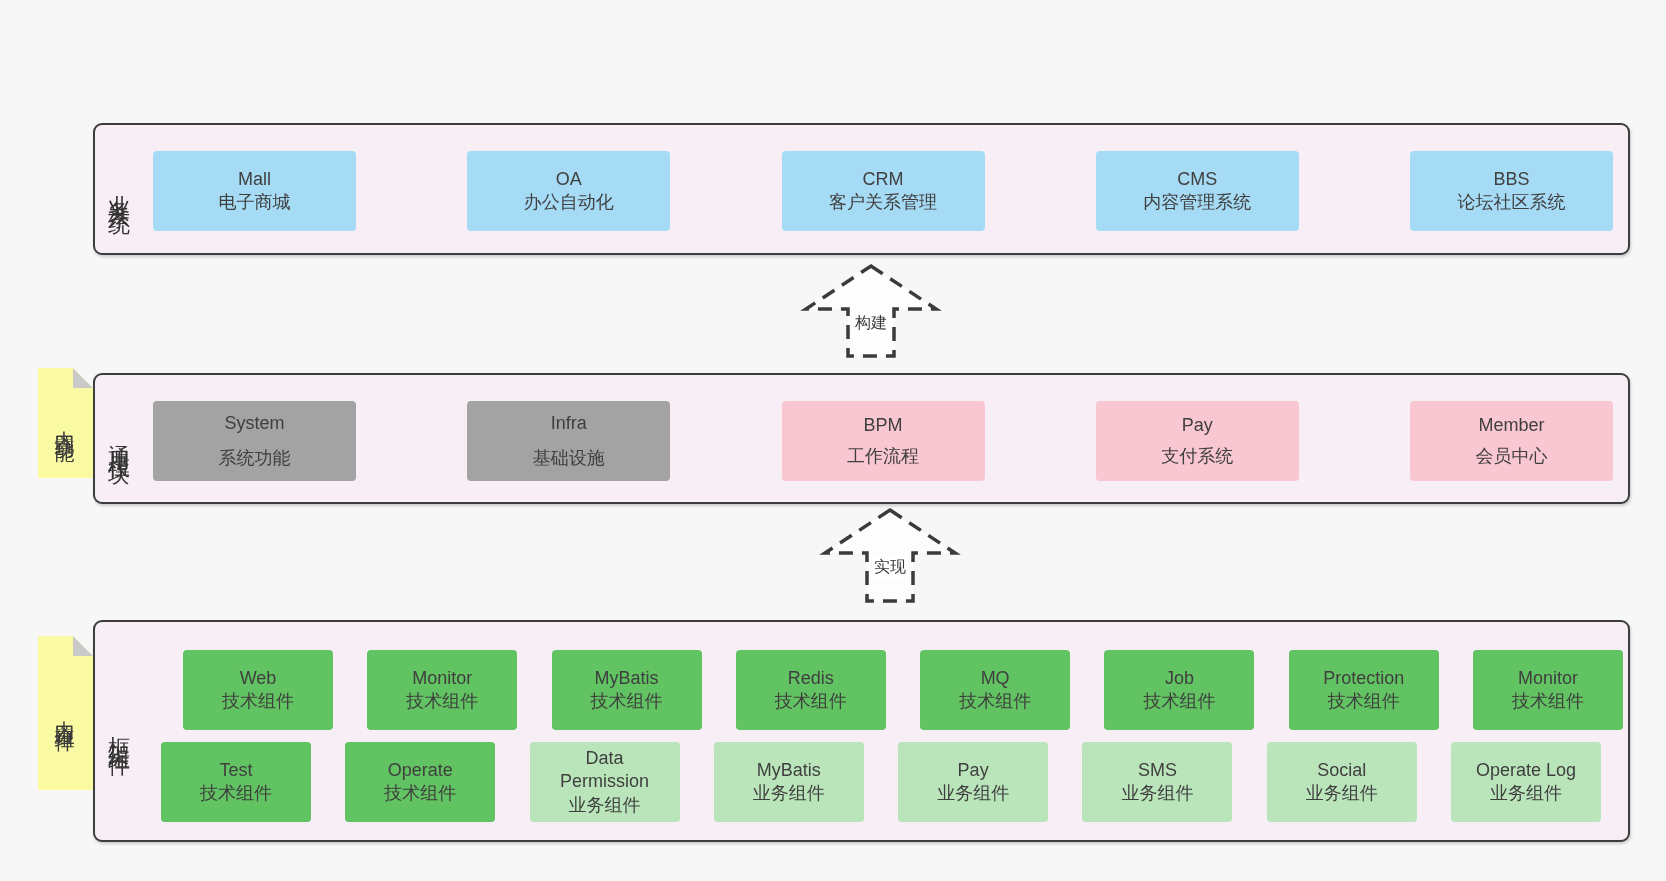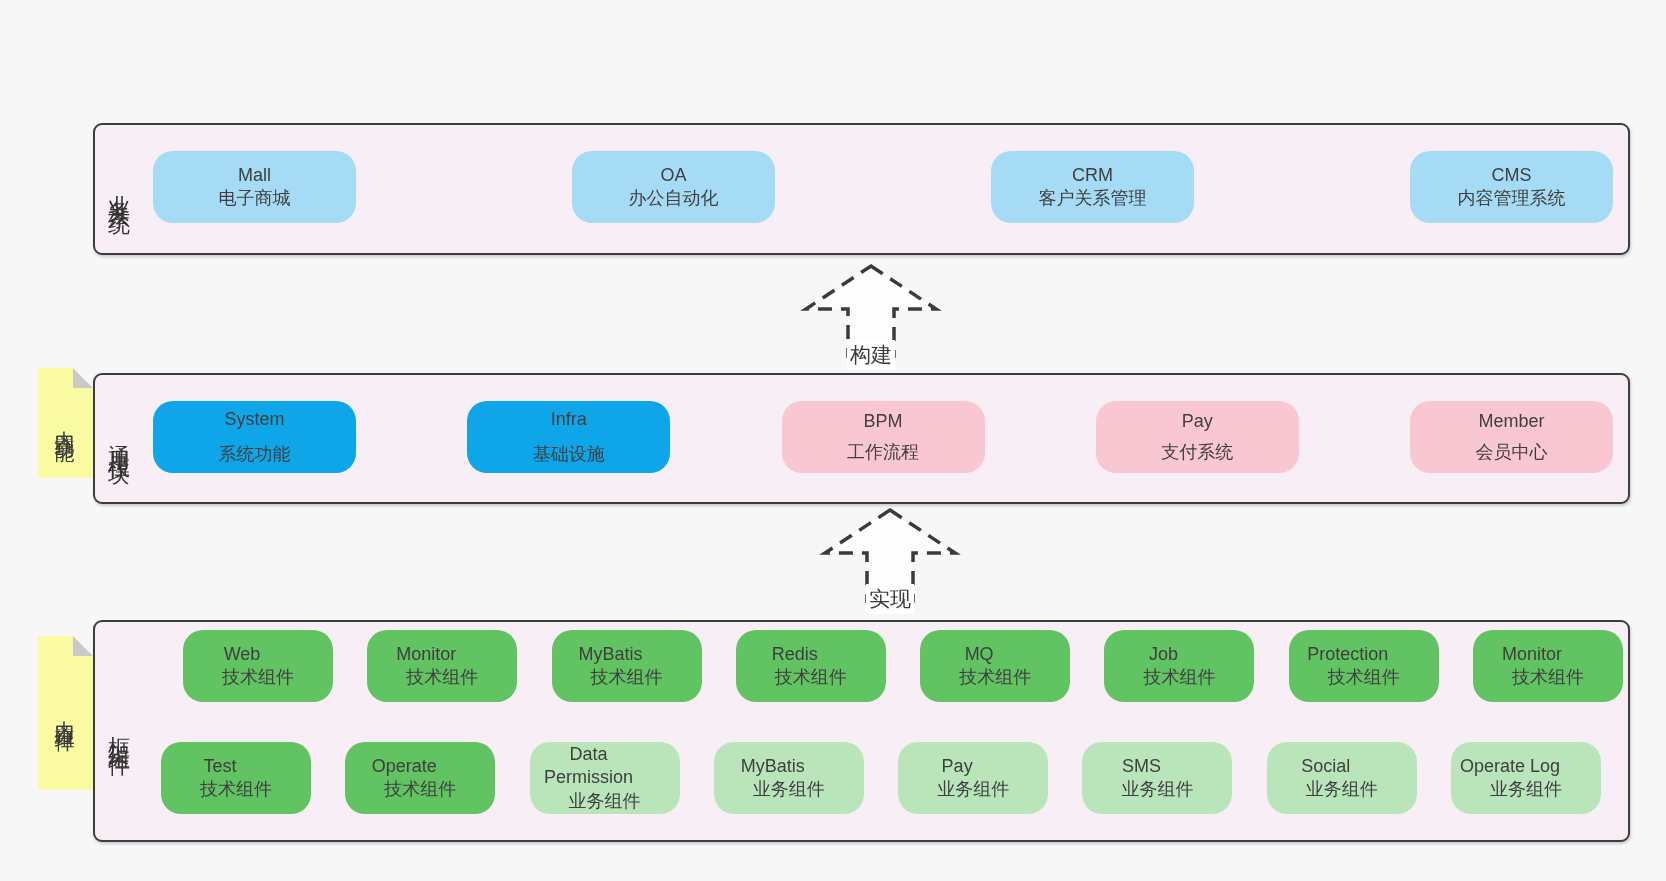--- a/index.html
+++ b/index.html
@@ -22,25 +22,24 @@
     fill:#fdfdfd;
     stroke:#3b3b3b;
     stroke-width:3.5;
     stroke-dasharray:14 9;
   }
   .arrow-label{
     position:absolute;
     transform:translate(-50%,-50%);
     background:#ffffff;
     padding:1px 3px;
-    font-size:21px;
+    font-size:16px;
     color:#3a3a3a;
     white-space:nowrap;
     z-index:3;
-    margin-top:32px;
   }
   .tier{
     position:absolute;
     left:93px;width:1537px;
     background:#f8eef6;
     border:2px solid #3d3d3d;
     border-radius:9px;
     box-sizing:border-box;
     box-shadow:1px 2px 3px rgba(0,0,0,0.18);
   }
@@ -58,36 +57,37 @@
     color:#333333;
     white-space:nowrap;
   }
   .row{
     position:absolute;
     display:flex;
     justify-content:space-between;
   }
   .tier-0 .row-0,.tier-1 .row-0{left:58px;width:1460px;top:26px;}
   .tier-2 .row{left:58px;width:1440px;}
-  .tier-2 .row-0{top:8px;padding-left:30px;}
+  .tier-2 .row-0{top:28px;padding-left:30px;}
   .tier-2 .row-1{top:120px;margin-left:8px;}
   .box{
-    width:203px;height:72px;
-    border-radius:20px;
+    width:203px;height:80px;
+    border-radius:4px;
     display:flex;
     flex-direction:column;
     justify-content:center;
+    align-items:center;
     text-align:center;
     line-height:1.28;
     font-size:18px;
   }
   .tier-2 .box{width:150px;}
   .tier-2 .box-name{max-width:118px;}
   .blue{background:#a6dbf5;}
-  .red{background:#0ea5e9;gap:12px;}
+  .red{background:#a3a3a3;gap:12px;}
   .pink{background:#f9c7d1;gap:8px;}
   .green{background:#61c361;}
   .lightgreen{background:#bae5ba;}
   .note{
     position:absolute;
     left:38px;width:55px;
     background:#fafaa2;
     clip-path:polygon(0 0, calc(100% - 20px) 0, 100% 20px, 100% 100%, 0 100%);
     display:flex;
     align-items:center;
@@ -138,20 +138,24 @@
           <div class="box-desc">办公自动化</div>
         </div>
         <div class="box blue">
           <div class="box-name">CRM</div>
           <div class="box-desc">客户关系管理</div>
         </div>
         <div class="box blue">
           <div class="box-name">CMS</div>
           <div class="box-desc">内容管理系统</div>
         </div>
+        <div class="box blue">
+          <div class="box-name">BBS</div>
+          <div class="box-desc">论坛社区系统</div>
+        </div>
       </div>
   </section>
 
   <section class="tier tier-1" id="tier-1">
     <div class="tier-label">通用模块</div>
     <div class="row row-0">
         <div class="box red">
           <div class="box-name">System</div>
           <div class="box-desc">系统功能</div>
         </div>

